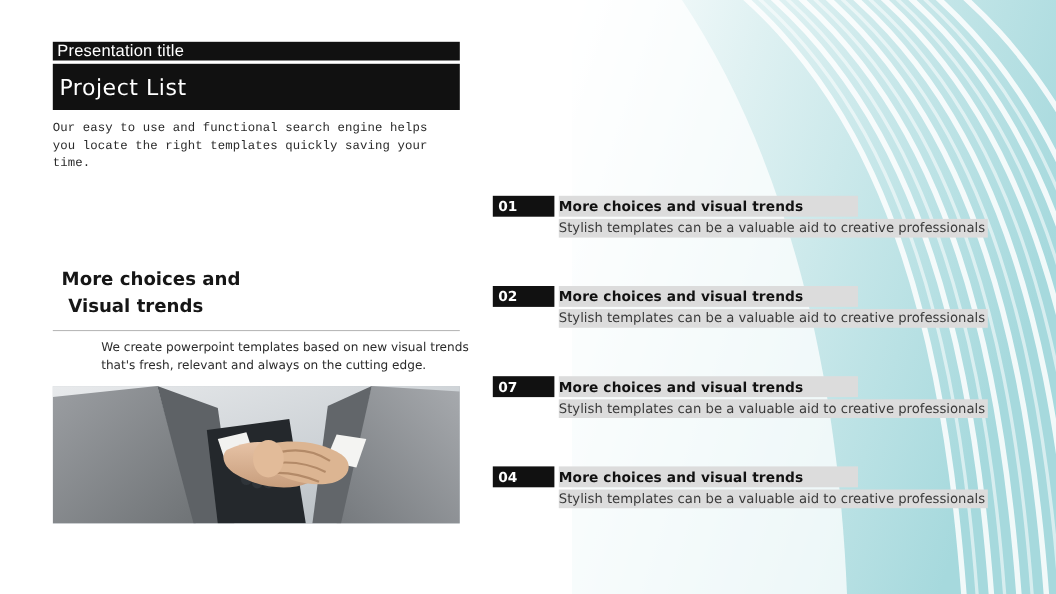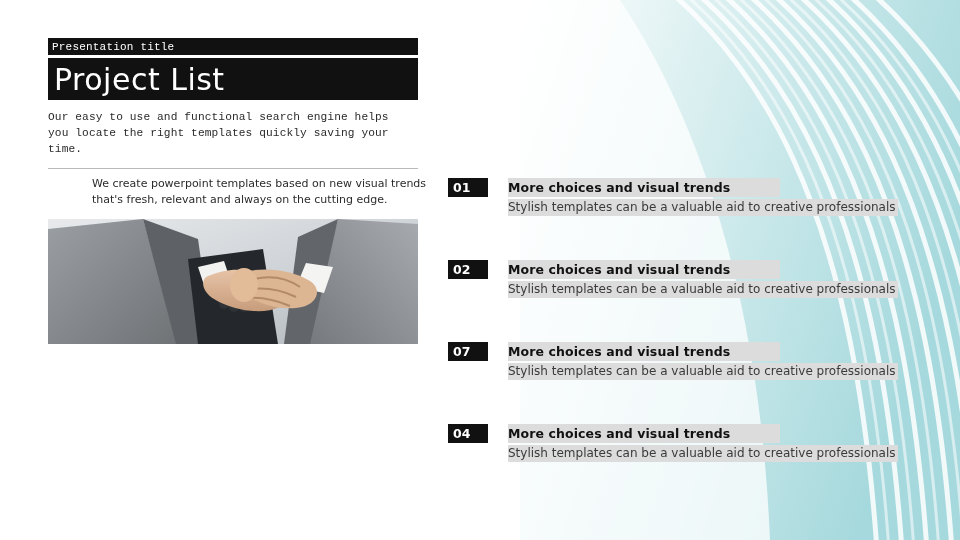--- a/index.html
+++ b/index.html
@@ -38,38 +38,38 @@
     background: #111111;
     height: 17px;
     width: 370px;
     display: flex;
     align-items: center;
     padding-left: 4px;
     box-sizing: border-box;
   }
   #presentation-title {
     color: #ffffff;
-    font-size: 11px;
+    font-size: 15px;
     letter-spacing: 0.2px;
-    font-family: Liberation Mono, monospace;
+    font-family: Liberation Sans, sans-serif;
   }
 
   #title-bar-big {
     background: #111111;
     width: 370px;
     height: 42px;
     margin-top: 3px;
     display: flex;
     align-items: center;
     padding-left: 6px;
     box-sizing: border-box;
   }
   #main-title {
     color: #ffffff;
-    font-size: 30px;
+    font-size: 20px;
     font-weight: 400;
     letter-spacing: 0.5px;
     font-family: "DejaVu Sans", sans-serif;
   }
 
   #intro-paragraph {
     width: 352px;
     margin-top: 9px;
     font-size: 11.2px;
     line-height: 16px;
@@ -130,21 +130,21 @@
   }
   .list-row {
     position: relative;
     height: 64px;
     margin-bottom: 18px;
   }
   .num-badge {
     position: absolute;
     left: 0;
     top: 0;
-    width: 40px;
+    width: 56px;
     height: 19px;
     background: #111111;
     color: #ffffff;
     font-size: 12.5px;
     font-weight: bold;
     display: flex;
     align-items: center;
     padding-left: 5px;
     box-sizing: border-box;
     font-family: "DejaVu Sans", sans-serif;
@@ -242,20 +242,24 @@
   <div id="title-bar-small">
     <span id="presentation-title">Presentation title</span>
   </div>
 
   <div id="title-bar-big">
     <span id="main-title">Project List</span>
   </div>
 
   <p id="intro-paragraph">Our easy to use and functional search engine helps you locate the right templates quickly saving your time.</p>
 
+  <div id="subhead-block">
+    <div class="subhead-line">More choices and</div>
+    <div class="subhead-line second">Visual trends</div>
+  </div>
 
   <div id="subhead-rule"></div>
 
   <p id="sub-paragraph">We create powerpoint  templates based on new visual trends that's fresh, relevant and always  on the cutting edge.</p>
 
   <div id="photo-frame">
     <svg width="370" height="125" viewBox="0 0 370 125" xmlns="http://www.w3.org/2000/svg">
       <defs>
         <linearGradient id="bgPhoto" x1="0" y1="0" x2="1" y2="1">
           <stop offset="0%" stop-color="#e8eaec"></stop>

